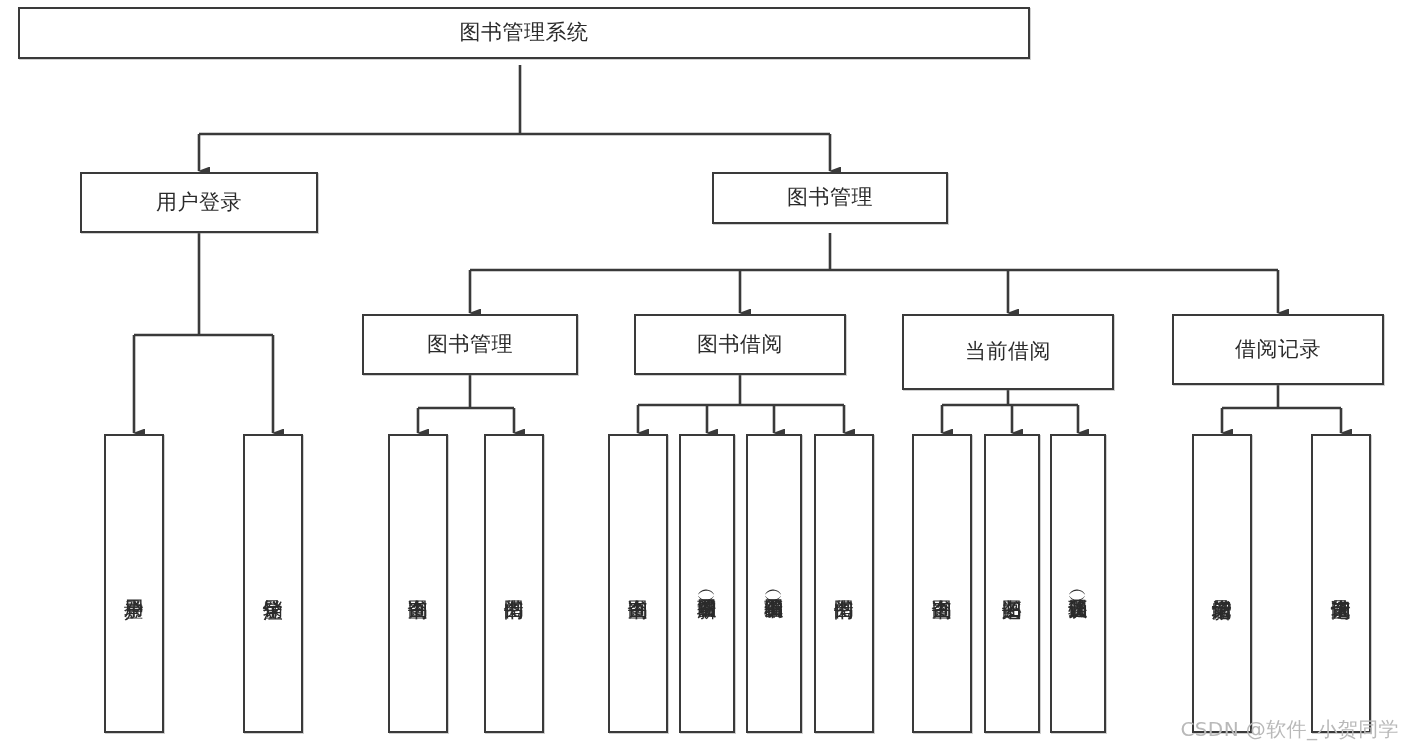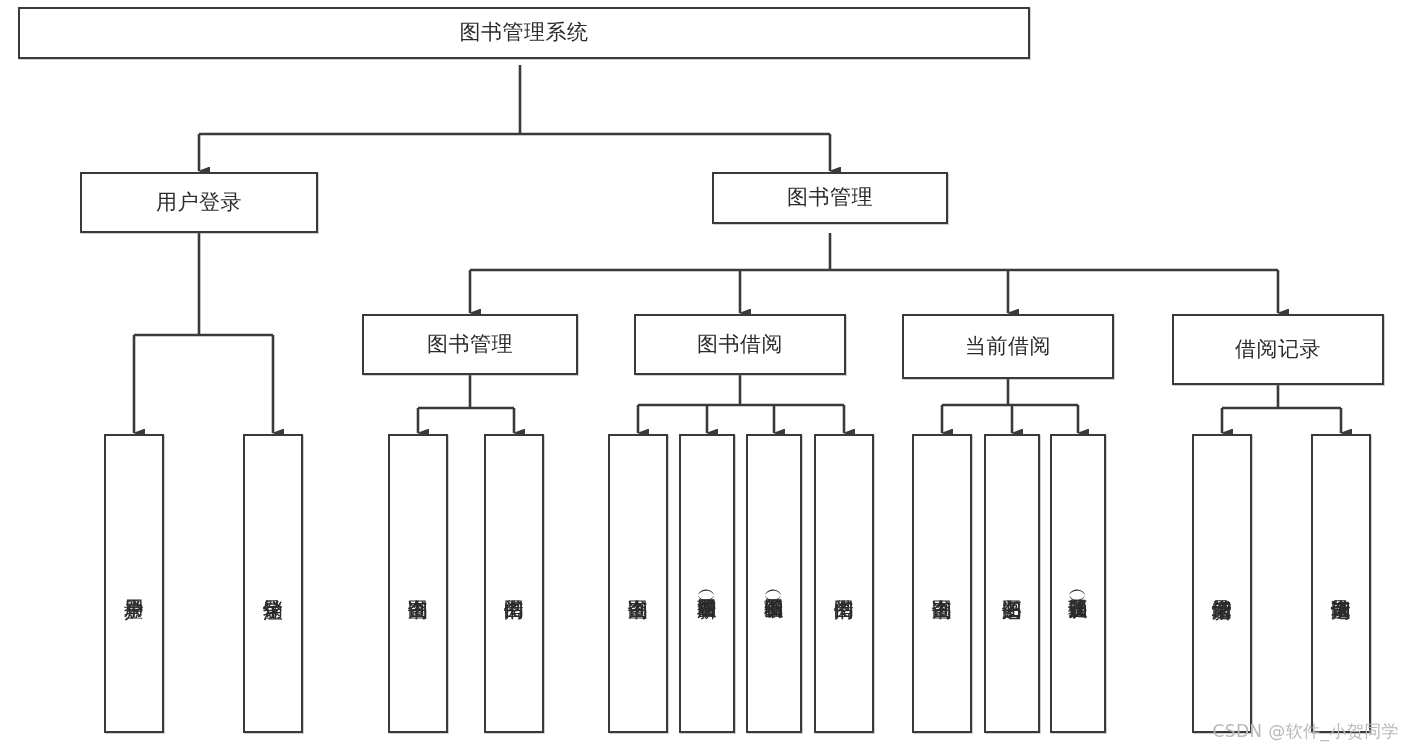--- a/index.html
+++ b/index.html
@@ -66,21 +66,21 @@
     top: 0;
     width: 1405px;
     height: 747px;
     pointer-events: none;
   }
   #watermark {
     position: absolute;
     right: 6px;
     bottom: 4px;
     color: #b9b9b9;
-    font-size: 17px;
+    font-size: 20px;
     letter-spacing: 0.4px;
     white-space: nowrap;
     user-select: none;
   }
 </style>
 </head>
 <body>
 
 <div id="diagram-root">
 
@@ -137,21 +137,21 @@
   <div class="node-box" style="left: 712px; top: 172px; width: 236px; height: 52px;">
     <div class="node-label-h">图书管理</div>
   </div>
 
   <div class="node-box" style="left: 362px; top: 314px; width: 216px; height: 61px;">
     <div class="node-label-h">图书管理</div>
   </div>
   <div class="node-box" style="left: 634px; top: 314px; width: 212px; height: 61px; padding-left: 42px;">
     <div class="node-label-h">图书借阅</div>
   </div>
-  <div class="node-box" style="left: 902px; top: 314px; width: 212px; height: 65px;">
+  <div class="node-box" style="left: 902px; top: 314px; width: 212px; height: 76px;">
     <div class="node-label-h">当前借阅</div>
   </div>
   <div class="node-box" style="left: 1172px; top: 314px; width: 212px; height: 71px; text-align: center;">
     <div class="node-label-h">借阅记录</div>
   </div>
 
   <div id="leaf-container">
       <div class="node-box" style="left: 104px; top: 434px; width: 60px; height: 299px;">
         <div class="node-label-v">用户登录</div>
       </div>

